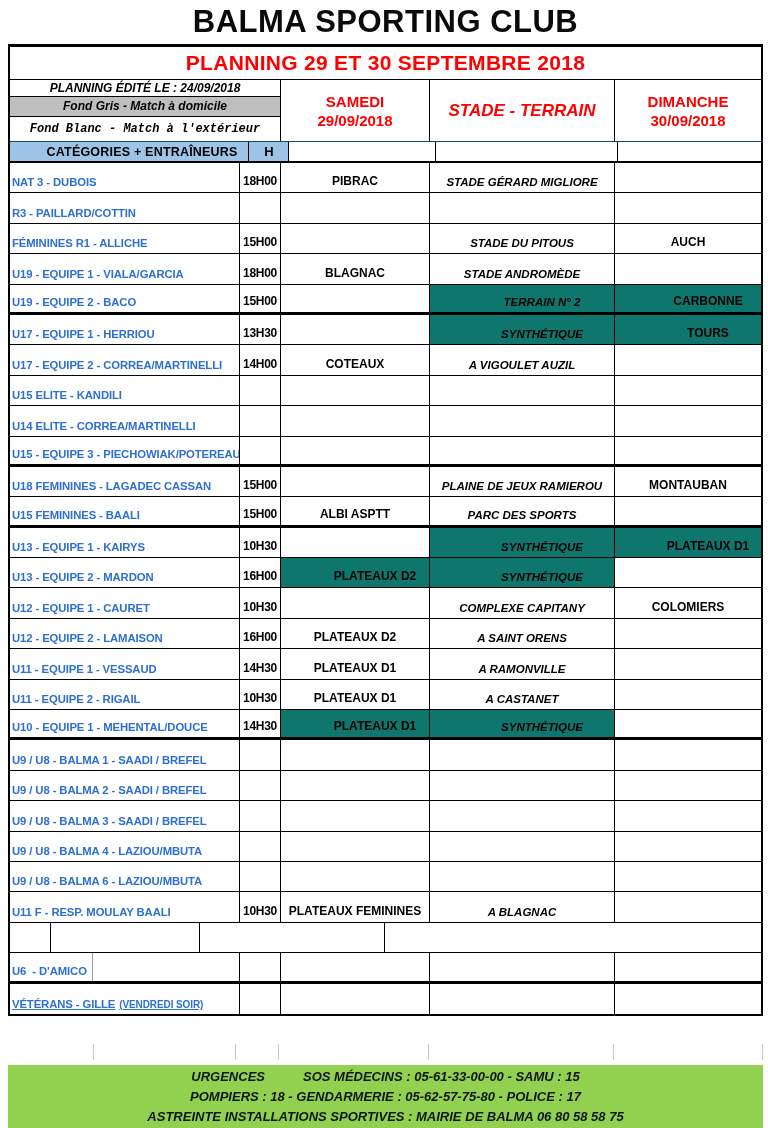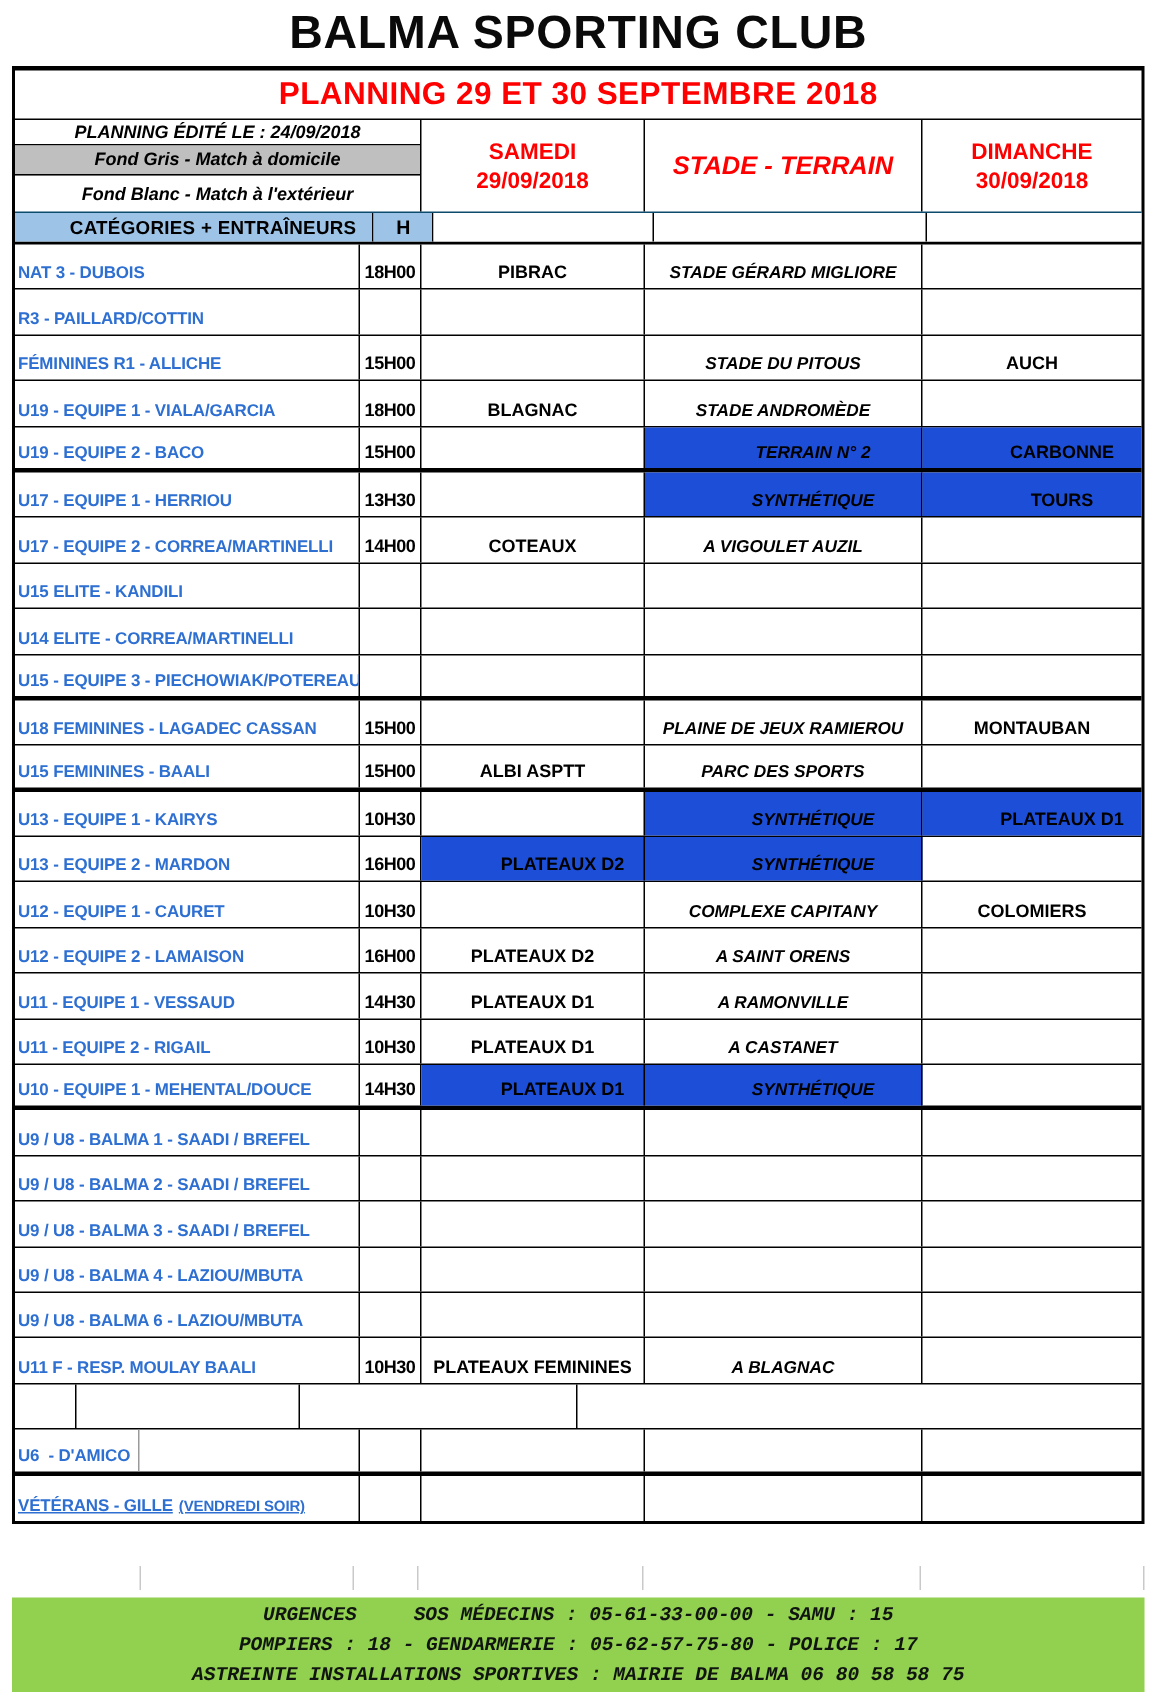--- a/index.html
+++ b/index.html
@@ -23,21 +23,21 @@
     color:#FF0000; font-weight:bold; font-size:21px; letter-spacing:0.3px;
   }
   .header-block { display:flex; height:62px; box-sizing:border-box; border-bottom:1px solid #0c4a6e; }
   .legend-col { width:271px; box-sizing:border-box; border-right:1px solid #000; display:flex; flex-direction:column; }
   .legend-cell {
     box-sizing:border-box; display:flex; align-items:center; justify-content:center;
     font-weight:bold; font-style:italic; font-size:12px;
   }
   .legend-edited { height:18px; border-bottom:1px solid #000; }
   .legend-home  { height:22px; border-bottom:1px solid #000; background:#BFBFBF; }
-  .legend-away  { height:26px; }
+  .legend-away  { height:26px;font-family:Liberation Mono, monospace; }
   .dayhead {
     box-sizing:border-box; display:flex; flex-direction:column; justify-content:center;
     color:#FF0000; font-weight:bold; font-size:15px; line-height:19px; text-align:center;
   }
   .dayhead.saturday { width:149px; border-right:1px solid #000; }
   .dayhead.venuecol { width:185px; border-right:1px solid #000; font-size:17px; font-style:italic; }
   .dayhead.sunday   { width:146px; }
   .colhead-row { display:flex; height:21px; box-sizing:border-box; border-bottom:2px solid #000; }
   .colhead-cat {
     width:243px; box-sizing:border-box; border-right:1px solid #000; background:#9DC3E6;
@@ -67,32 +67,32 @@
   }
   .cell.cat.sub-divider::after {
     content:""; position:absolute; left:82px; top:0; bottom:0; width:1px; background:#9a9a9a;
   }
   .cell.cat .cat-suffix { font-size:10px; margin-left:4px;text-align:center; }
   .cell.cat.underline .cat-main, .cell.cat.underline .cat-suffix { text-decoration:underline; }
   .cell.hour { width:41px; font-size:12px; padding-left:0; letter-spacing:-0.3px; }
   .cell.sat  { width:149px; font-size:12px; }
   .cell.ven  { width:185px; font-size:11.5px; font-style:italic; }
   .cell.sun  { width:146px; font-size:12px; border-right:none; }
-  .cell.gray { background:#1d4ed8;padding-left:40px; }
+  .cell.gray { background:#0f766e;padding-left:40px; }
 
   .grid-strip { position:absolute; left:8px; top:1044px; width:755px; height:17px; }
   .grid-strip .vline { position:absolute; top:0; height:16px; width:1px; background:#c9c9c9; }
 
   .footer-box {
     position:absolute; left:8px; top:1065px; width:755px; height:63px;
     background:#92D050; color:#101510;
     display:flex; flex-direction:column; align-items:center; justify-content:center;
     font-weight:bold; font-style:italic; font-size:13px; line-height:20px;
   }
-  .footer-line { display:flex;font-family:Liberation Mono, monospace; }
+  .footer-line { display:flex; }
   .footer-line .gap { width:38px; }
 </style>
 </head>
 <body>
 
 <div class="main-title">BALMA SPORTING CLUB</div>
 
 <div class="planning-table">
 
   <div class="banner-row">PLANNING 29 ET 30 SEPTEMBRE 2018</div>

